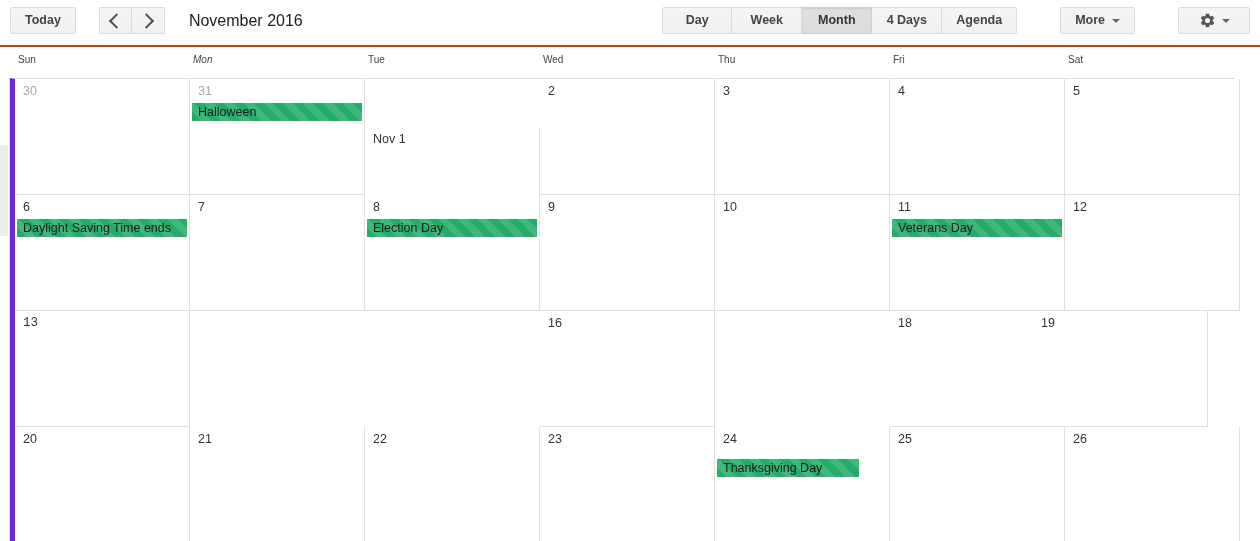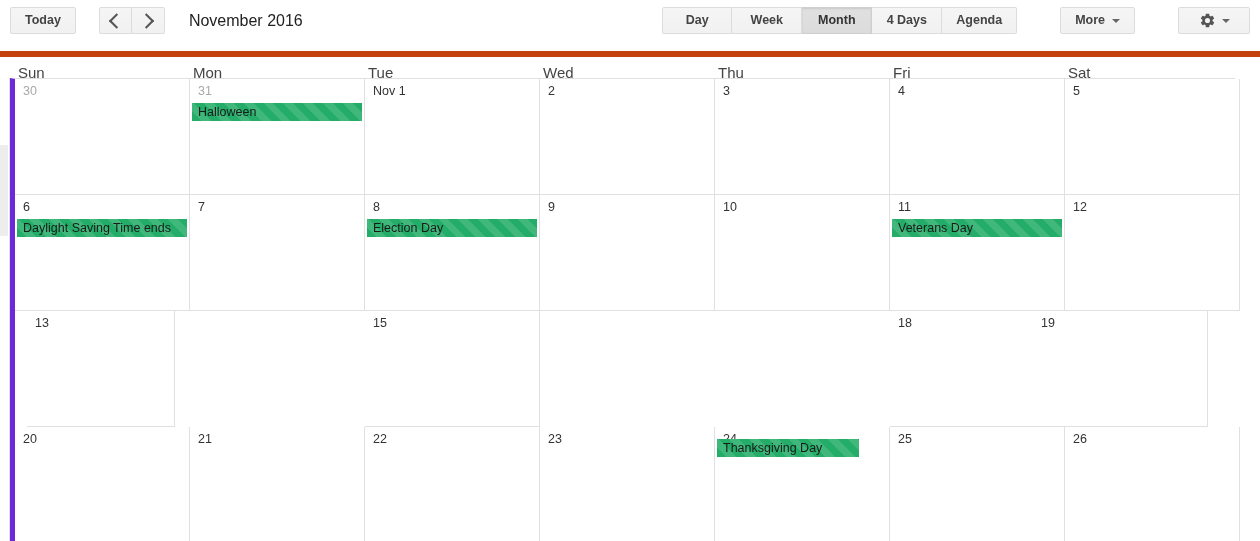--- a/index.html
+++ b/index.html
@@ -12,22 +12,22 @@
     height: 541px;
     font-family: "Liberation Sans", sans-serif;
     color: #222222;
     overflow: hidden;
     position: relative;
   }
 
   
   .toolbar {
     position: relative;
-    height: 57px;
-    border-bottom: 6px solid #c2410c;
+    height: 47px;
+    border-bottom: 2px solid #c2410c;
     box-sizing: border-box;
   }
   .tb-left {
     position: absolute;
     left: 10px;
     top: 7px;
     display: flex;
     align-items: center;
   }
   .tb-right {
@@ -138,21 +138,21 @@
   .gear-ico { width: 17px; height: 17px; display: block; }
 
   
   .daynames {
     position: relative;
     height: 30px;
   }
   .dayname {
     position: absolute;
     top: 7px;
-    font-size: 15px;
+    font-size: 10px;
     color: #444;
     white-space: nowrap;
   }
 
   
   .grid {
     position: absolute;
     left: 10px;
     top: 78px;
     width: 1225px;
@@ -267,41 +267,41 @@
       <svg class="gear-ico" viewBox="0 0 24 24">
         <path fill="#555" d="M19.14 12.94a7.07 7.07 0 0 0 .06-.94 7.07 7.07 0 0 0-.06-.94l2.03-1.58a.49.49 0 0 0 .12-.61l-1.92-3.32a.49.49 0 0 0-.59-.22l-2.39.96a7.03 7.03 0 0 0-1.62-.94l-.36-2.54a.48.48 0 0 0-.48-.41h-3.84a.48.48 0 0 0-.48.41l-.36 2.54c-.59.24-1.13.56-1.62.94l-2.39-.96a.49.49 0 0 0-.59.22L2.74 8.87a.49.49 0 0 0 .12.61l2.03 1.58c-.04.31-.06.63-.06.94s.02.63.06.94l-2.03 1.58a.49.49 0 0 0-.12.61l1.92 3.32c.12.22.38.3.59.22l2.39-.96c.5.38 1.03.7 1.62.94l.36 2.54c.04.24.24.41.48.41h3.84c.24 0 .44-.17.48-.41l.36-2.54c.59-.24 1.13-.56 1.62-.94l2.39.96c.22.08.47 0 .59-.22l1.92-3.32a.49.49 0 0 0-.12-.61l-2.03-1.58zM12 15.6A3.6 3.6 0 1 1 12 8.4a3.6 3.6 0 0 1 0 7.2z"></path>
       </svg>
       <span class="caret"></span>
     </div>
   </div>
 </div>
 
 <div class="daynames">
     <div class="dayname" style="left: 18px;">Sun</div>
-    <div class="dayname" style="left: 193px;">Mon</div>
+    <div class="dayname" style="left: 193px; font-style: italic;">Mon</div>
     <div class="dayname" style="left: 368px;">Tue</div>
     <div class="dayname" style="left: 543px;">Wed</div>
     <div class="dayname" style="left: 718px;">Thu</div>
     <div class="dayname" style="left: 893px;">Fri</div>
     <div class="dayname" style="left: 1068px;">Sat</div>
   </div>
 
 <div class="left-strip"></div>
 <div class="grid-left-rule"></div>
 
 <div class="grid">
     <div class="weekrow">
       <div class="daycell" style="left: 0px; width: 175px;">
         <div class="daynum other-month">30</div>
       </div>
       <div class="daycell" style="left: 175px; width: 175px;">
         <div class="daynum other-month">31</div>
         <div class="event" style="width: 170px; top: 24px; background-color: rgb(36, 173, 104);">Halloween</div>
       </div>
-      <div class="daycell" style="left: 350px; width: 175px;">
+      <div class="daycell" style="left: 350px; width: 175px; margin-top: 48px;">
         <div class="daynum">Nov 1</div>
       </div>
       <div class="daycell" style="left: 525px; width: 175px;">
         <div class="daynum">2</div>
       </div>
       <div class="daycell" style="left: 700px; width: 175px;">
         <div class="daynum">3</div>
       </div>
       <div class="daycell" style="left: 875px; width: 175px;">
         <div class="daynum">4</div>
@@ -330,25 +330,25 @@
       </div>
       <div class="daycell" style="left: 875px; width: 175px;">
         <div class="daynum">11</div>
         <div class="event" style="width: 170px; top: 24px; background-color: rgb(36, 173, 104);">Veterans Day</div>
       </div>
       <div class="daycell" style="left: 1050px; width: 175px;">
         <div class="daynum">12</div>
       </div>
     </div>
     <div class="weekrow">
-      <div class="daycell" style="left: 12px; width: 148px;">
+      <div class="daycell" style="left: 0px; width: 175px; font-family: Liberation Mono, monospace;">
         <div class="daynum">13</div>
       </div>
-      <div class="daycell" style="left: 350px; width: 175px;">
-        <div class="daynum">15</div>
+      <div class="daycell" style="left: 525px; width: 175px;">
+        <div class="daynum">16</div>
       </div>
       <div class="daycell" style="left: 875px; width: 175px;">
         <div class="daynum">18</div>
       </div>
       <div class="daycell" style="left: 1018px; width: 175px;">
         <div class="daynum">19</div>
       </div>
     </div>
     <div class="weekrow">
       <div class="daycell" style="left: 0px; width: 175px;">
@@ -358,21 +358,21 @@
         <div class="daynum">21</div>
       </div>
       <div class="daycell" style="left: 350px; width: 175px;">
         <div class="daynum">22</div>
       </div>
       <div class="daycell" style="left: 525px; width: 175px;">
         <div class="daynum">23</div>
       </div>
       <div class="daycell" style="left: 700px; width: 175px;">
         <div class="daynum">24</div>
-        <div class="event" style="width: 142px; top: 12px; background-color: rgb(36, 173, 104);">Thanksgiving Day</div>
+        <div class="event" style="width: 142px; top: 32px; background-color: rgb(36, 173, 104);">Thanksgiving Day</div>
       </div>
       <div class="daycell" style="left: 875px; width: 175px;">
         <div class="daynum">25</div>
       </div>
       <div class="daycell" style="left: 1050px; width: 175px;">
         <div class="daynum">26</div>
       </div>
     </div>
   </div>
 

